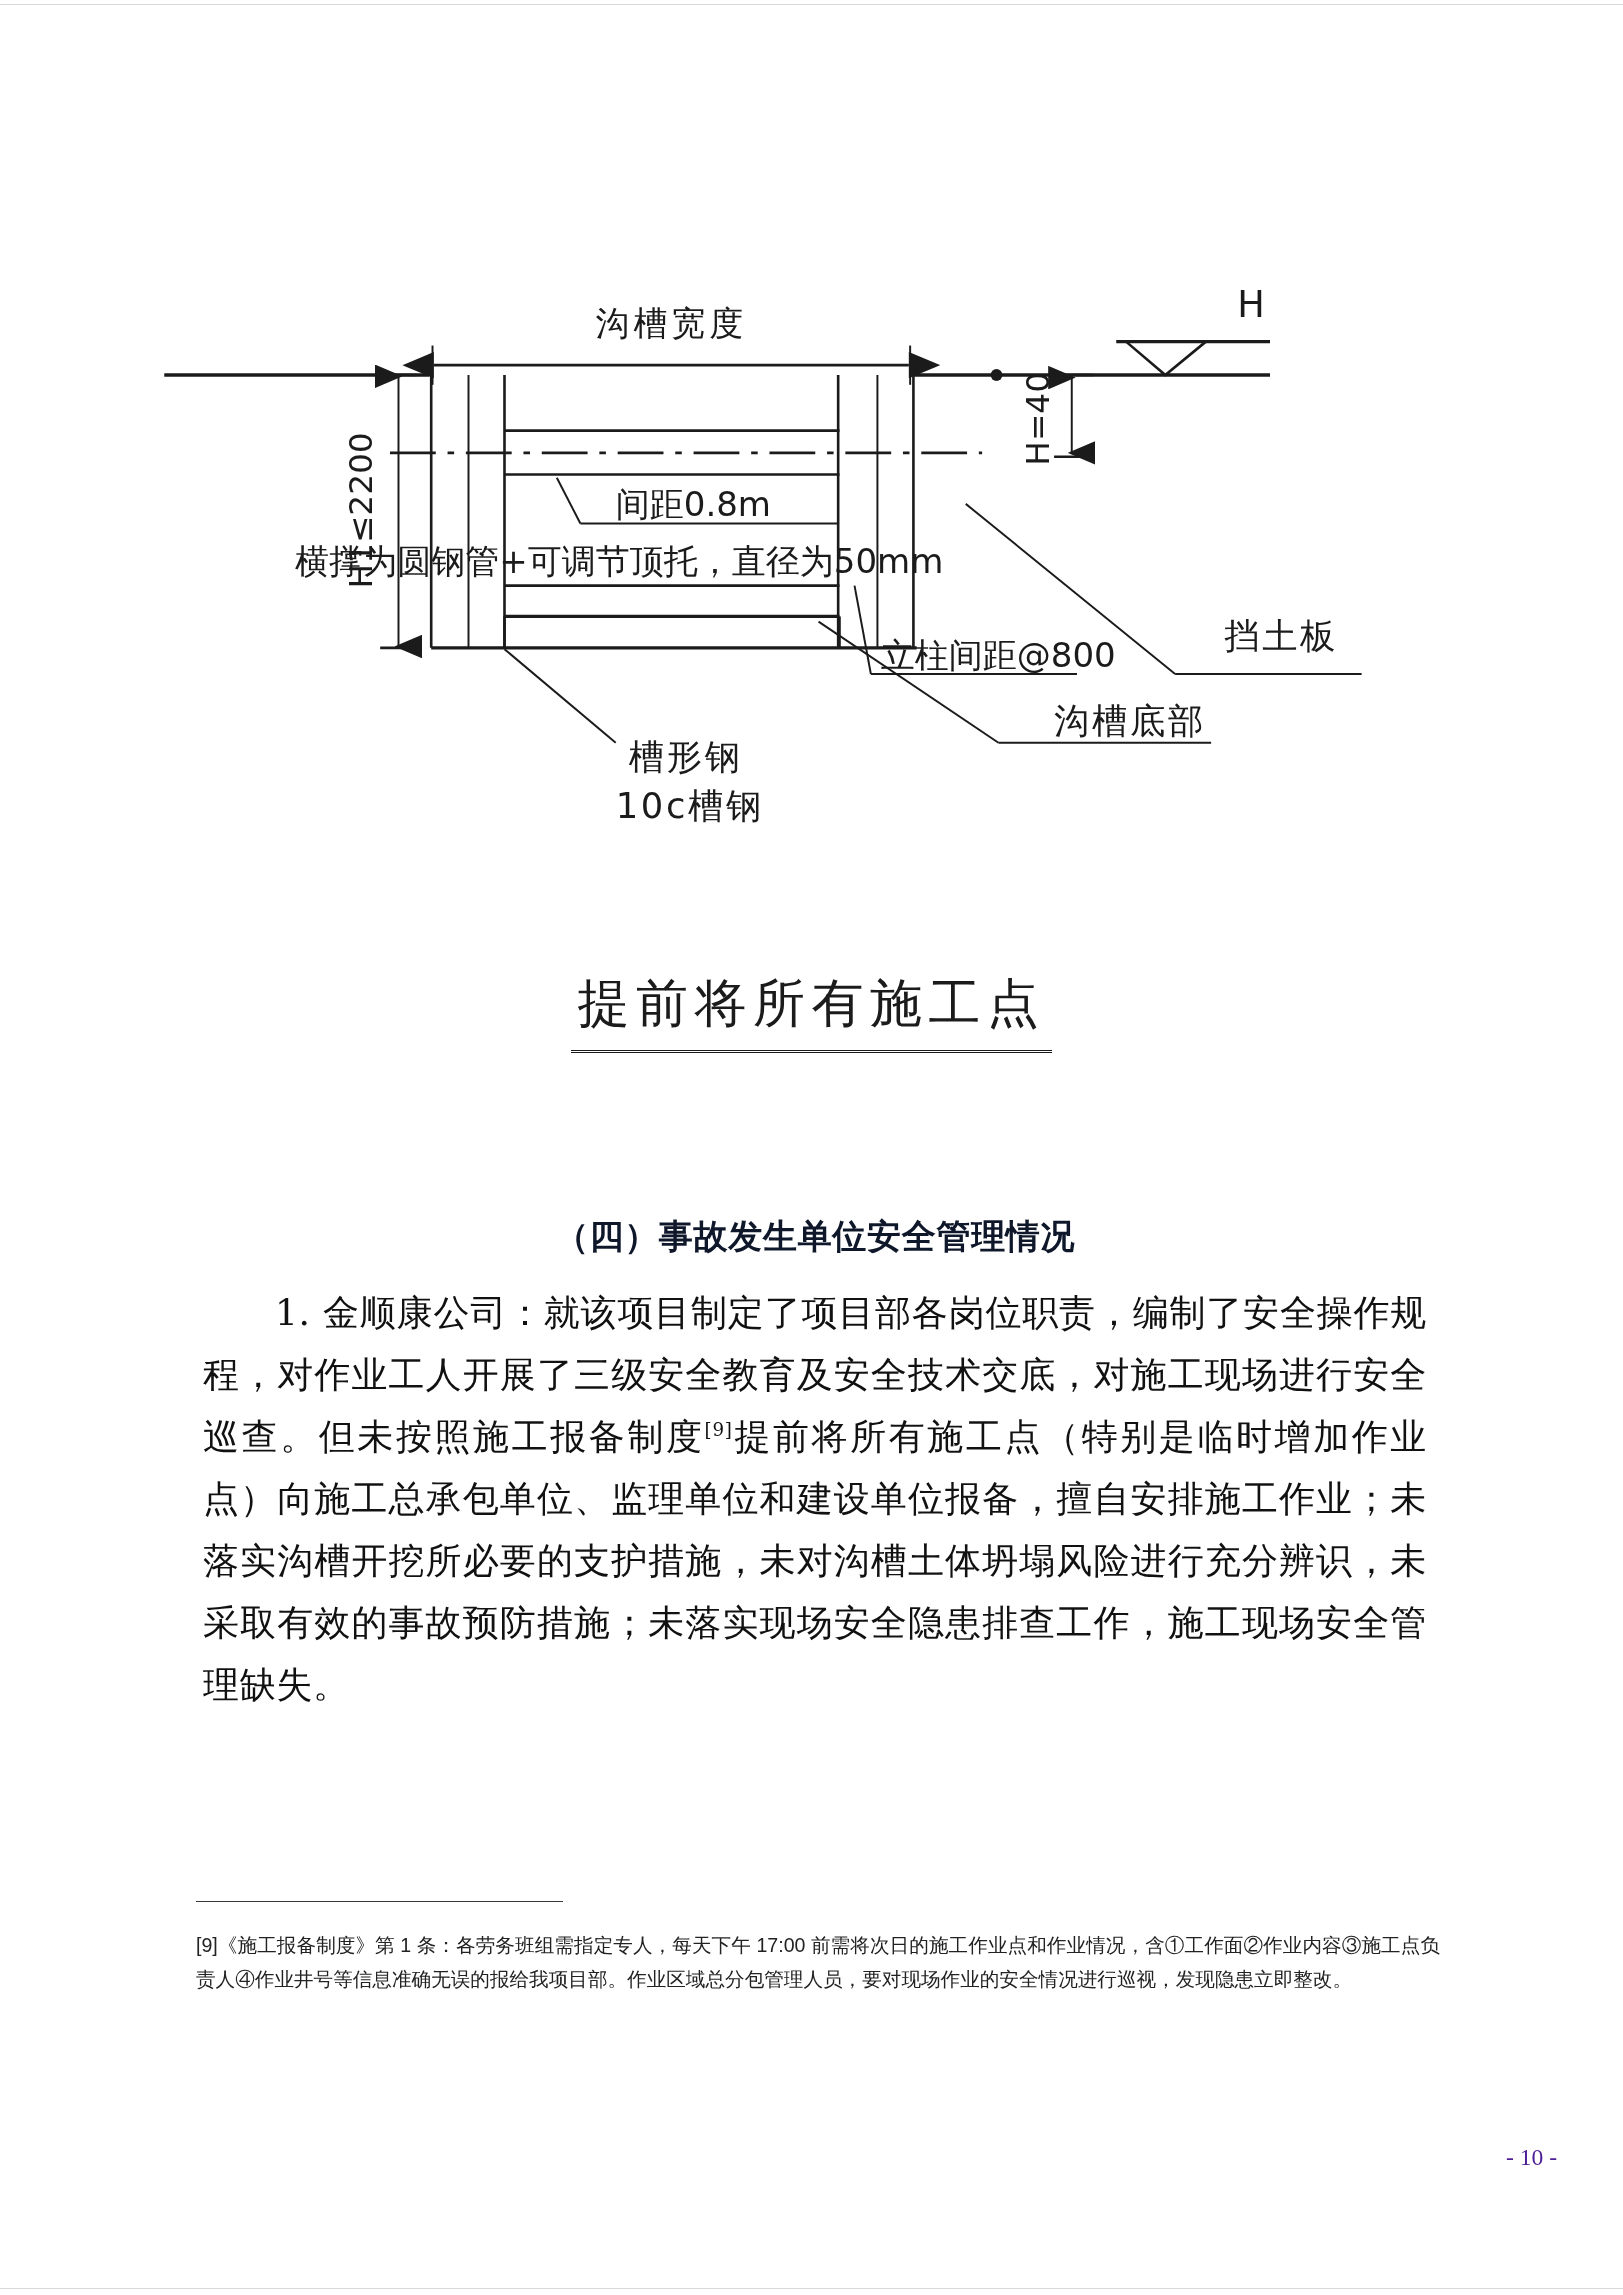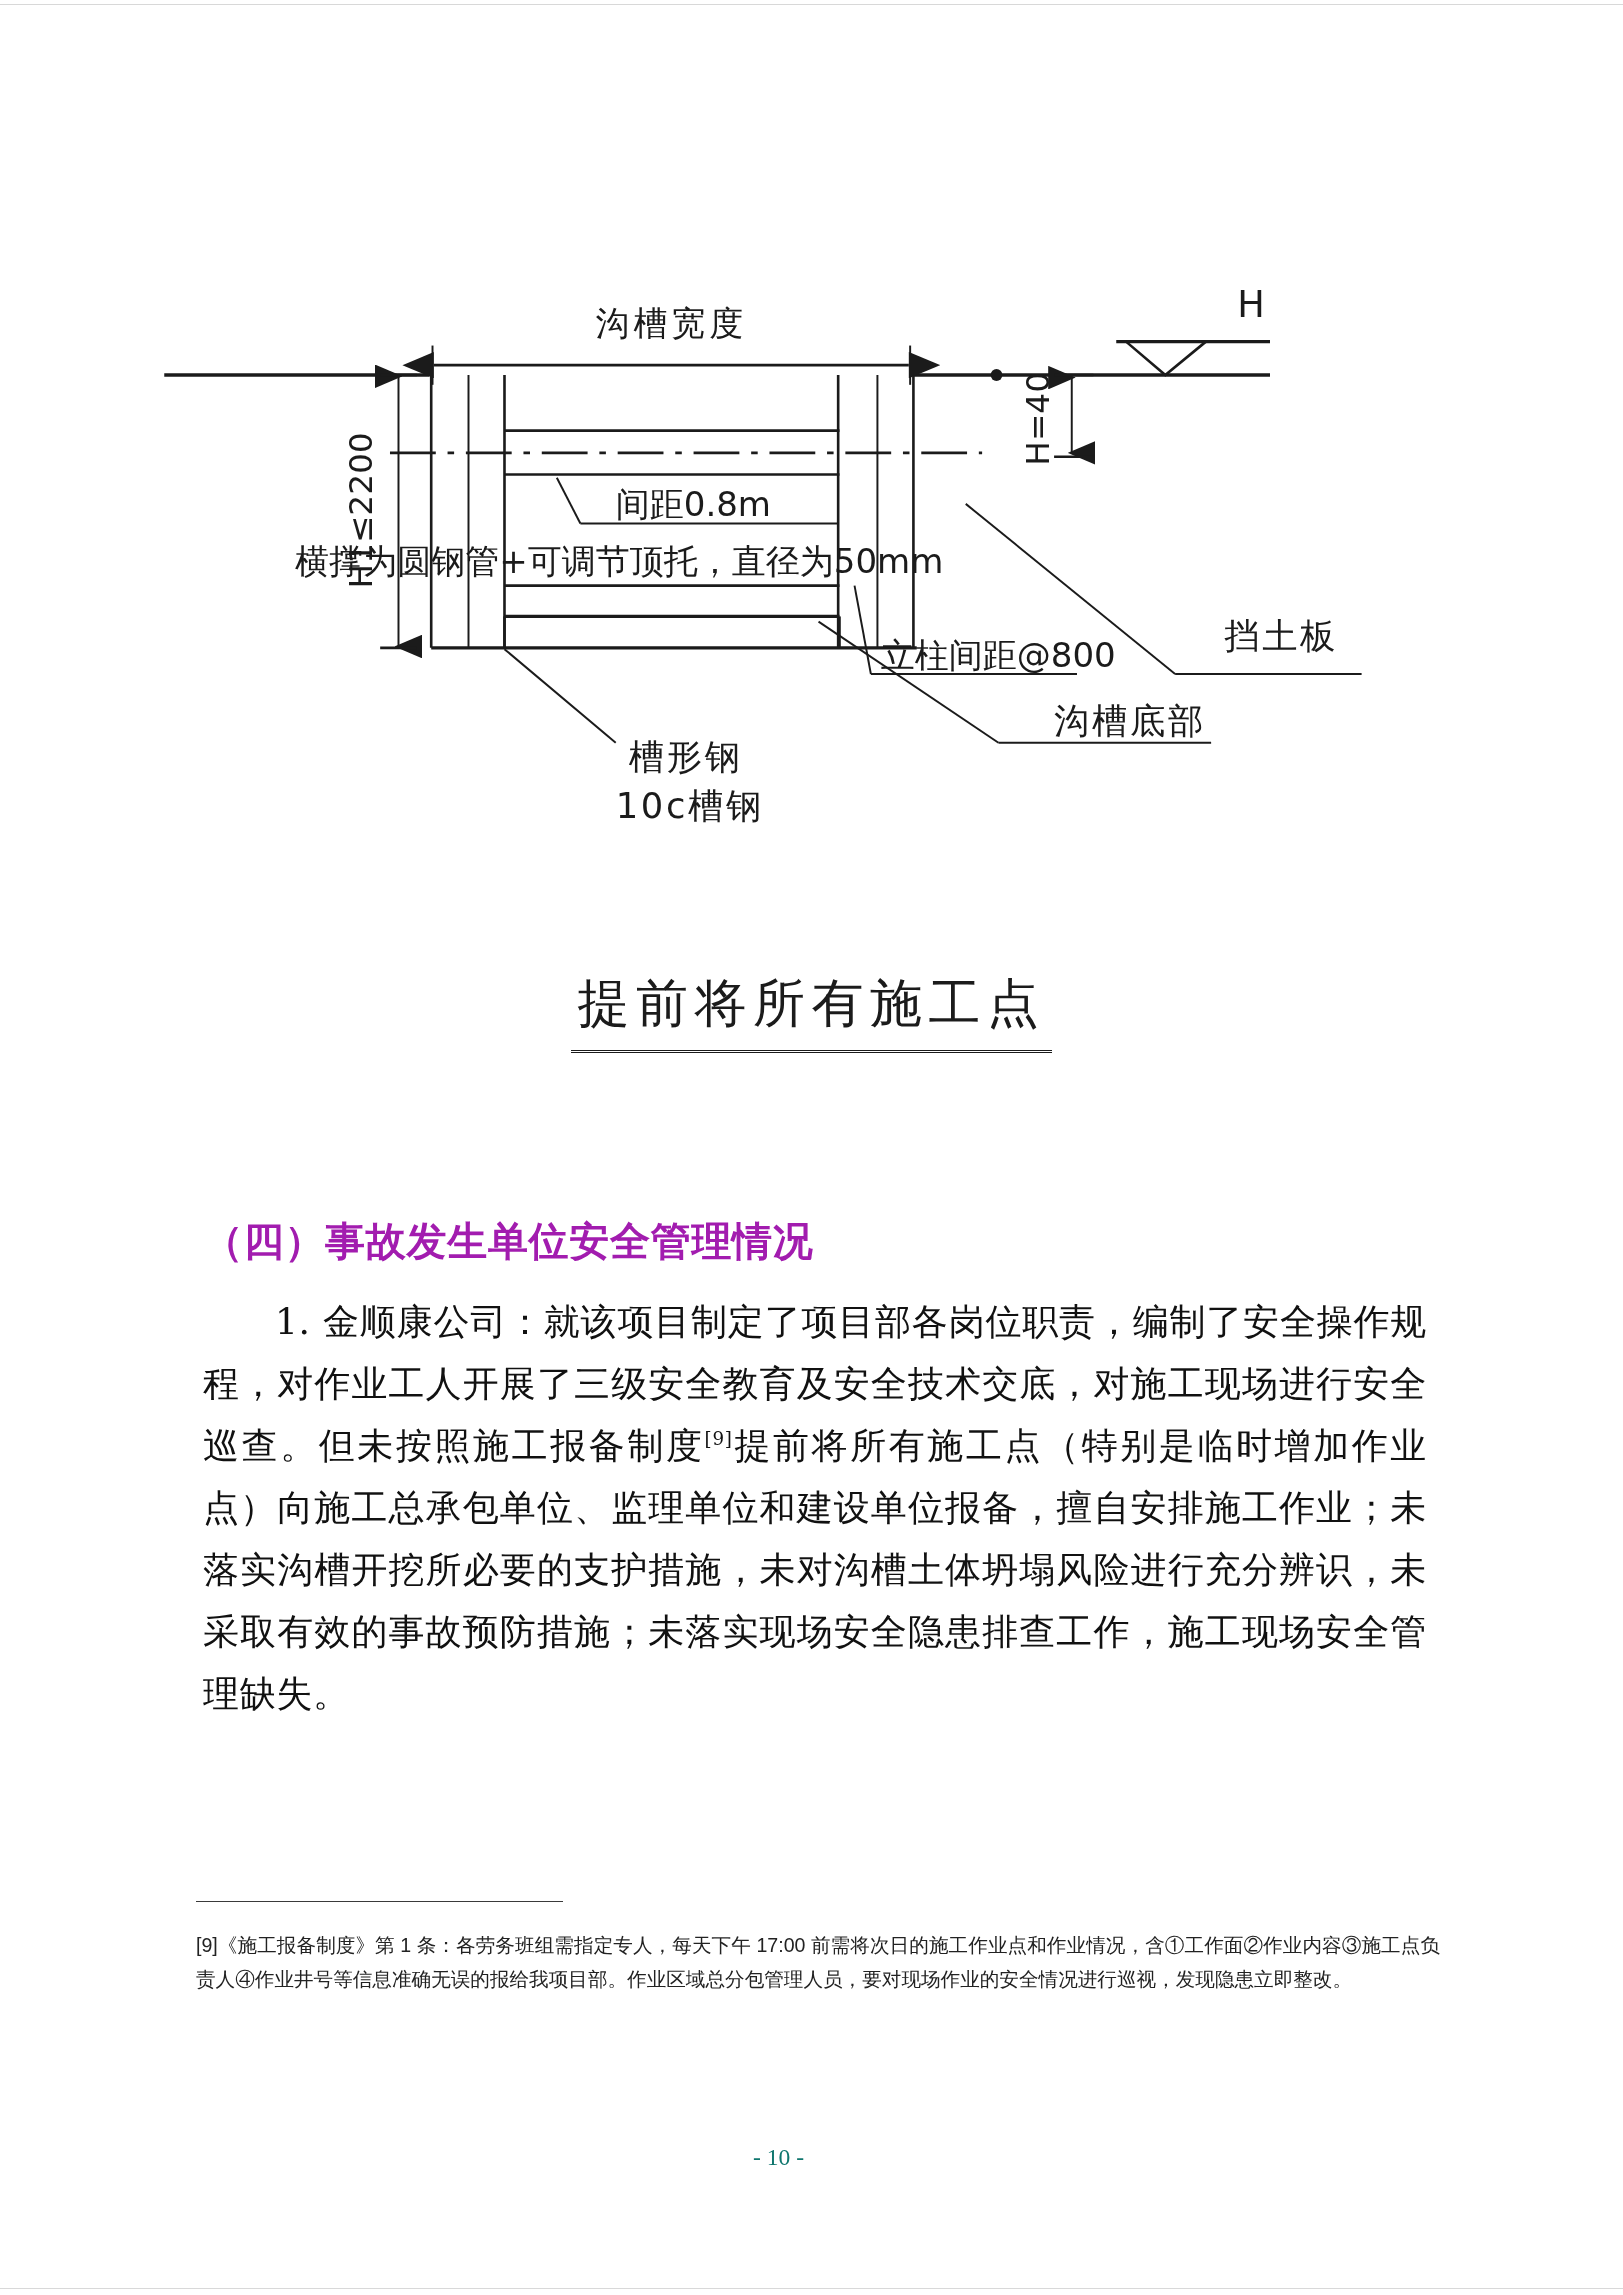--- a/index.html
+++ b/index.html
@@ -66,25 +66,26 @@
   
   #body-text {
     position: absolute;
     left: 203px;
     top: 1214px;
     width: 1224px;
   }
   h2.section-heading {
     margin: 0 0 22px 0;
     font-family: "DejaVu Sans", "Liberation Sans", sans-serif;
-    font-size: 40px;
+    font-size: 34px;
     font-weight: bold;
     letter-spacing: 0.7px;
-    color: #a21caf;
+    color: #0f172a;
     text-indent: 0;
+    text-align: center;
   }
   p.para {
     margin: 0;
     font-family: "DejaVu Serif", "Liberation Serif", serif;
     font-size: 36px;
     line-height: 62px;
     text-align: justify;
     text-justify: inter-character;
     text-indent: 72px;
     color: #111;
@@ -116,24 +117,24 @@
     text-align: justify;
     color: #222;
   }
 
   
   #page-number {
     position: absolute;
     left: 0;
     top: 2144px;
     width: 1557px;
-    text-align: center;
+    text-align: right;
     font-family: "Liberation Serif", "DejaVu Serif", serif;
     font-size: 23.6px;
-    color: #0f766e;
+    color: #4c1d95;
   }
 </style>
 </head>
 <body>
 
 <div id="page">
 
   <div class="page-edge-line" style="top:3.9px;"></div>
   <div class="page-edge-line" style="top:2288px;"></div>
 

